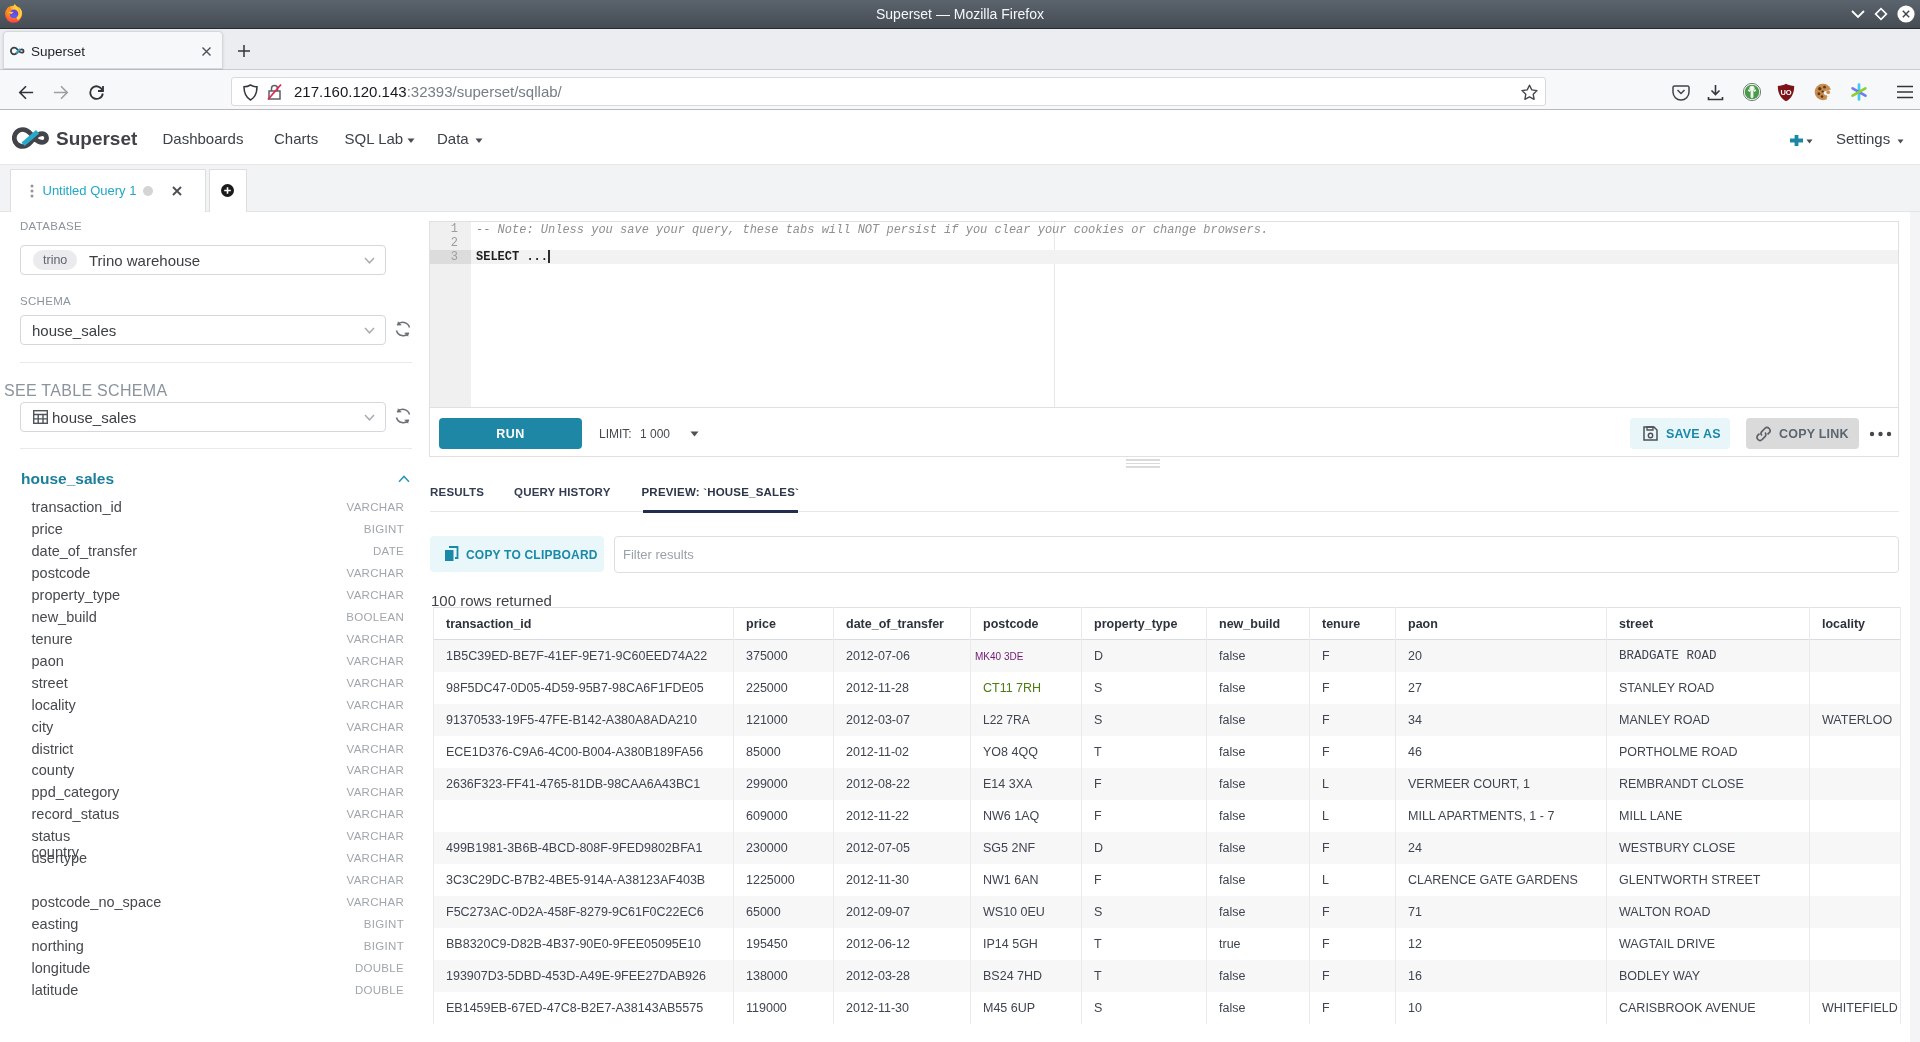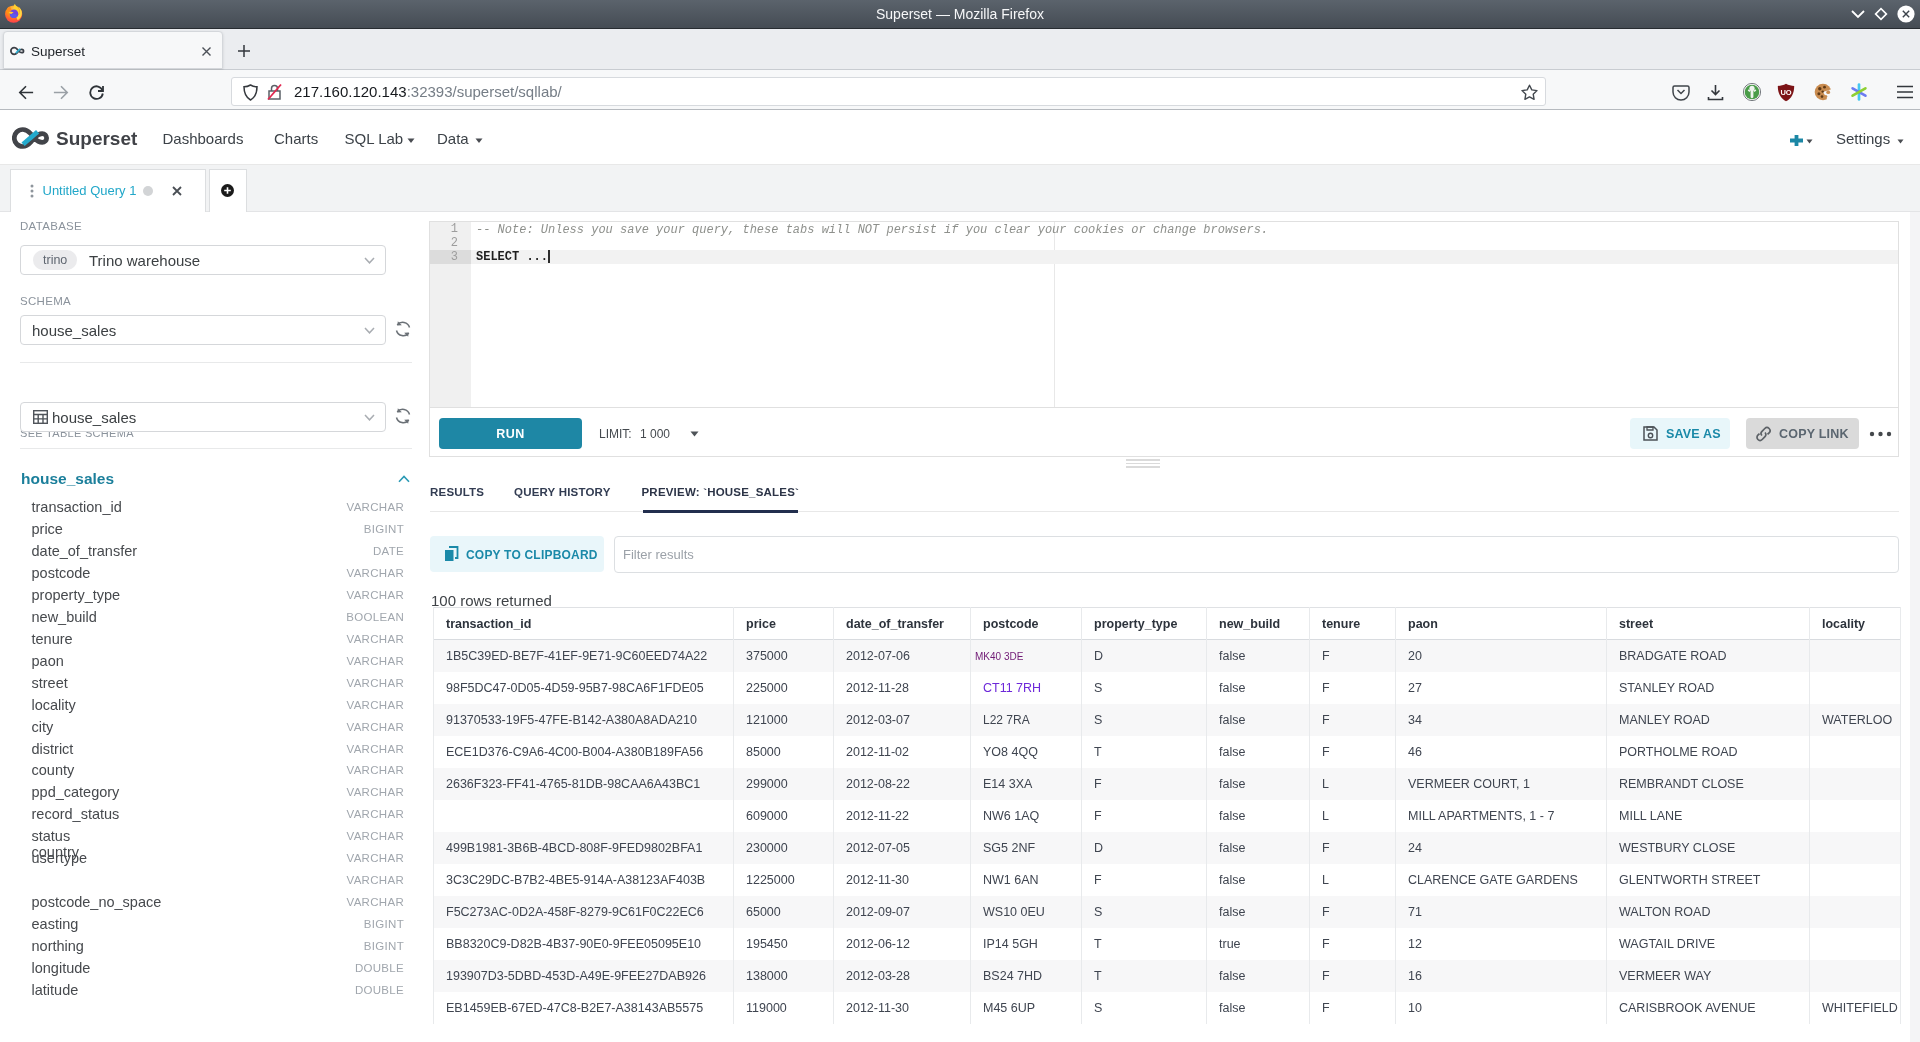--- a/index.html
+++ b/index.html
@@ -185,21 +185,21 @@
       <g fill="none" stroke="#6a7076" stroke-width="1.5">
         <path d="M15.5 7.5 A7 7 0 0 0 3.2 5"></path>
         <path d="M2.5 10.5 A7 7 0 0 0 14.8 13"></path>
       </g>
       <path d="M3.8 1.2 L3.4 5.6 L7.8 5.2 Z" fill="#6a7076"></path>
       <path d="M14.2 16.8 L14.6 12.4 L10.2 12.8 Z" fill="#6a7076"></path>
     </svg>
 
 <div class="abs" style="left:20px;top:362px;width:392px;height:1px;background:#e8e9ea;"></div>
 
-<div class="abs" style="left:20px;top:382px;font-size:11px;color:#8b939c;letter-spacing:0.3px;margin-top:45px;">SEE TABLE SCHEMA</div>
+<div class="abs" style="left:4px;top:382px;font-size:16px;color:#8b939c;letter-spacing:0.3px;">SEE TABLE SCHEMA</div>
 <div class="abs" style="left:20px;top:402px;width:366px;height:30px;border:1px solid #d5d7da;border-radius:4px;background:#fff;"></div>
 <svg class="abs" style="left:33px;top:410px" width="15" height="14" viewBox="0 0 15 14">
       <rect x="0.7" y="0.7" width="13.6" height="12.6" fill="none" stroke="#4f545a" stroke-width="1.4"></rect>
       <path d="M0.7 4.5 H14.3 M5.2 4.5 V13.3 M10 4.5 V13.3 M0.7 8.9 H14.3" stroke="#4f545a" stroke-width="1.4"></path>
     </svg>
 <div class="abs ct" style="left:52px;top:402px;height:30px;font-size:15px;color:#3c4043;">house_sales</div>
 <svg class="abs" style="left:364px;top:414px" width="11" height="7" viewBox="0 0 11 7">
       <path d="M1 1 L5.5 5.8 L10 1" stroke="#a9adb2" stroke-width="1.5" fill="none"></path>
     </svg>
 <svg class="abs" style="left:394px;top:407px" width="18" height="18" viewBox="0 0 18 18">
@@ -336,26 +336,26 @@
 <div class="abs ct" style="left:1822px;top:608px;height:31px;font-size:12.5px;font-weight:bold;color:#2d333c;">locality</div>
 <div class="abs" style="left:433px;top:640px;width:1467px;height:32px;background:#f7f7f8;"></div>
 <div class="abs ct" style="left:446px;top:640px;height:32px;font-size:12.5px;color:#3f4550;white-space:pre;">1B5C39ED-BE7F-41EF-9E71-9C60EED74A22</div>
 <div class="abs ct" style="left:746px;top:640px;height:32px;font-size:12.5px;color:#3f4550;white-space:pre;">375000</div>
 <div class="abs ct" style="left:846px;top:640px;height:32px;font-size:12.5px;color:#3f4550;white-space:pre;">2012-07-06</div>
 <div class="abs ct" style="left:975px;top:640px;height:32px;font-size:10px;color:#701a75;white-space:pre;">MK40 3DE</div>
 <div class="abs ct" style="left:1094px;top:640px;height:32px;font-size:12.5px;color:#3f4550;white-space:pre;">D</div>
 <div class="abs ct" style="left:1219px;top:640px;height:32px;font-size:12.5px;color:#3f4550;white-space:pre;">false</div>
 <div class="abs ct" style="left:1322px;top:640px;height:32px;font-size:12.5px;color:#3f4550;white-space:pre;">F</div>
 <div class="abs ct" style="left:1408px;top:640px;height:32px;font-size:12.5px;color:#3f4550;white-space:pre;">20</div>
-<div class="abs ct" style="left:1619px;top:640px;height:32px;font-size:12.5px;color:#3f4550;white-space:pre;">BRADGATE ROAD</div>
+<div class="abs ct" style="left:1619px;top:640px;height:32px;font-size:12.5px;color:#3f4550;white-space:pre;font-family:Liberation Mono, monospace;">BRADGATE ROAD</div>
 <div class="abs" style="left:433px;top:672px;width:1467px;height:32px;background:#ffffff;"></div>
 <div class="abs ct" style="left:446px;top:672px;height:32px;font-size:12.5px;color:#3f4550;white-space:pre;">98F5DC47-0D05-4D59-95B7-98CA6F1FDE05</div>
 <div class="abs ct" style="left:746px;top:672px;height:32px;font-size:12.5px;color:#3f4550;white-space:pre;">225000</div>
 <div class="abs ct" style="left:846px;top:672px;height:32px;font-size:12.5px;color:#3f4550;white-space:pre;">2012-11-28</div>
-<div class="abs ct" style="left:983px;top:672px;height:32px;font-size:12.5px;color:#6d28d9;white-space:pre;">CT11 7RH</div>
+<div class="abs ct" style="left:983px;top:672px;height:32px;font-size:12.5px;color:#4d7c0f;white-space:pre;">CT11 7RH</div>
 <div class="abs ct" style="left:1094px;top:672px;height:32px;font-size:12.5px;color:#3f4550;white-space:pre;">S</div>
 <div class="abs ct" style="left:1219px;top:672px;height:32px;font-size:12.5px;color:#3f4550;white-space:pre;">false</div>
 <div class="abs ct" style="left:1322px;top:672px;height:32px;font-size:12.5px;color:#3f4550;white-space:pre;">F</div>
 <div class="abs ct" style="left:1408px;top:672px;height:32px;font-size:12.5px;color:#3f4550;white-space:pre;">27</div>
 <div class="abs ct" style="left:1619px;top:672px;height:32px;font-size:12.5px;color:#3f4550;white-space:pre;">STANLEY ROAD</div>
 <div class="abs" style="left:433px;top:704px;width:1467px;height:32px;background:#f7f7f8;"></div>
 <div class="abs ct" style="left:446px;top:704px;height:32px;font-size:12.5px;color:#3f4550;white-space:pre;">91370533-19F5-47FE-B142-A380A8ADA210</div>
 <div class="abs ct" style="left:746px;top:704px;height:32px;font-size:12.5px;color:#3f4550;white-space:pre;">121000</div>
 <div class="abs ct" style="left:846px;top:704px;height:32px;font-size:12.5px;color:#3f4550;white-space:pre;">2012-03-07</div>
 <div class="abs ct" style="left:983px;top:704px;height:32px;font-size:12px;color:#3f4550;white-space:pre;">L22 7RA</div>
@@ -436,21 +436,21 @@
 <div class="abs ct" style="left:1619px;top:928px;height:32px;font-size:12.5px;color:#3f4550;white-space:pre;">WAGTAIL DRIVE</div>
 <div class="abs" style="left:433px;top:960px;width:1467px;height:32px;background:#f7f7f8;"></div>
 <div class="abs ct" style="left:446px;top:960px;height:32px;font-size:12.5px;color:#3f4550;white-space:pre;">193907D3-5DBD-453D-A49E-9FEE27DAB926</div>
 <div class="abs ct" style="left:746px;top:960px;height:32px;font-size:12.5px;color:#3f4550;white-space:pre;">138000</div>
 <div class="abs ct" style="left:846px;top:960px;height:32px;font-size:12.5px;color:#3f4550;white-space:pre;">2012-03-28</div>
 <div class="abs ct" style="left:983px;top:960px;height:32px;font-size:12.5px;color:#3f4550;white-space:pre;">BS24 7HD</div>
 <div class="abs ct" style="left:1094px;top:960px;height:32px;font-size:12.5px;color:#3f4550;white-space:pre;">T</div>
 <div class="abs ct" style="left:1219px;top:960px;height:32px;font-size:12.5px;color:#3f4550;white-space:pre;">false</div>
 <div class="abs ct" style="left:1322px;top:960px;height:32px;font-size:12.5px;color:#3f4550;white-space:pre;">F</div>
 <div class="abs ct" style="left:1408px;top:960px;height:32px;font-size:12.5px;color:#3f4550;white-space:pre;">16</div>
-<div class="abs ct" style="left:1619px;top:960px;height:32px;font-size:12.5px;color:#3f4550;white-space:pre;">VERMEER WAY</div>
+<div class="abs ct" style="left:1619px;top:960px;height:32px;font-size:12.5px;color:#3f4550;white-space:pre;">BODLEY WAY</div>
 <div class="abs" style="left:433px;top:992px;width:1467px;height:32px;background:#ffffff;"></div>
 <div class="abs ct" style="left:446px;top:992px;height:32px;font-size:12.5px;color:#3f4550;white-space:pre;">EB1459EB-67ED-47C8-B2E7-A38143AB5575</div>
 <div class="abs ct" style="left:746px;top:992px;height:32px;font-size:12.5px;color:#3f4550;white-space:pre;">119000</div>
 <div class="abs ct" style="left:846px;top:992px;height:32px;font-size:12.5px;color:#3f4550;white-space:pre;">2012-11-30</div>
 <div class="abs ct" style="left:983px;top:992px;height:32px;font-size:12.5px;color:#3f4550;white-space:pre;">M45 6UP</div>
 <div class="abs ct" style="left:1094px;top:992px;height:32px;font-size:12.5px;color:#3f4550;white-space:pre;">S</div>
 <div class="abs ct" style="left:1219px;top:992px;height:32px;font-size:12.5px;color:#3f4550;white-space:pre;">false</div>
 <div class="abs ct" style="left:1322px;top:992px;height:32px;font-size:12.5px;color:#3f4550;white-space:pre;">F</div>
 <div class="abs ct" style="left:1408px;top:992px;height:32px;font-size:12.5px;color:#3f4550;white-space:pre;">10</div>
 <div class="abs ct" style="left:1619px;top:992px;height:32px;font-size:12.5px;color:#3f4550;white-space:pre;">CARISBROOK AVENUE</div>

